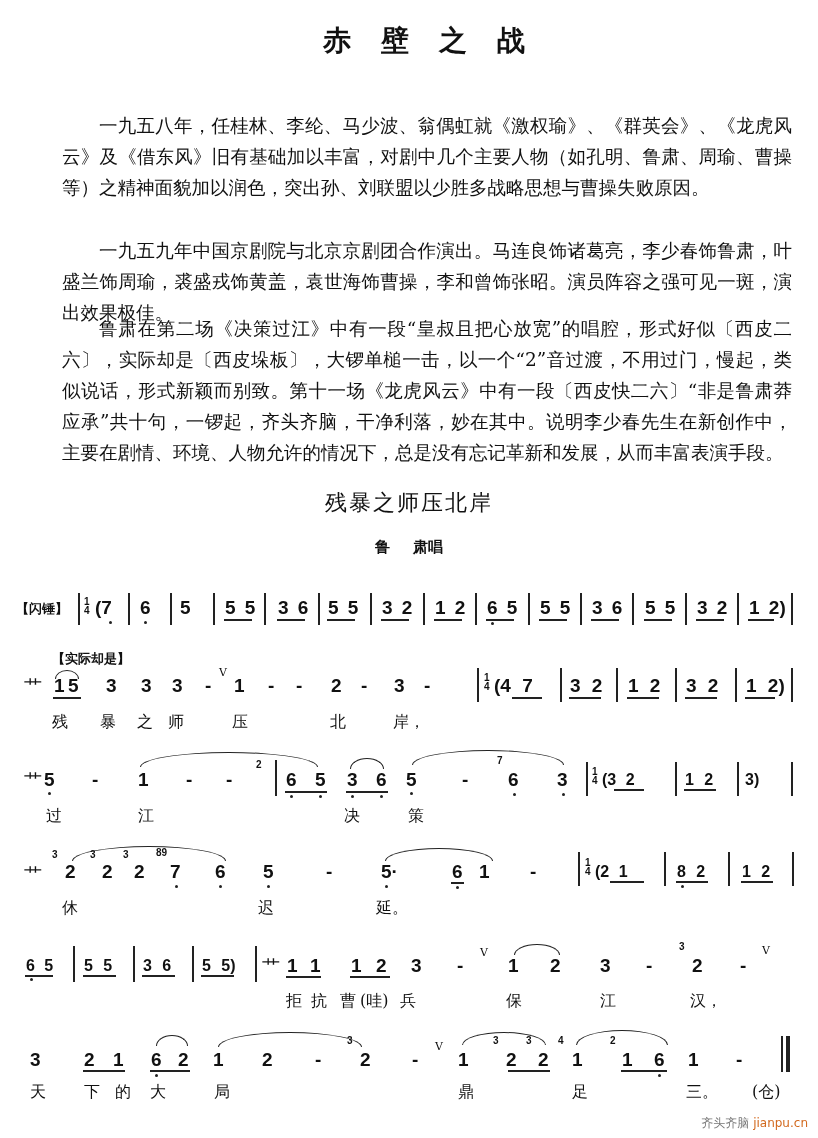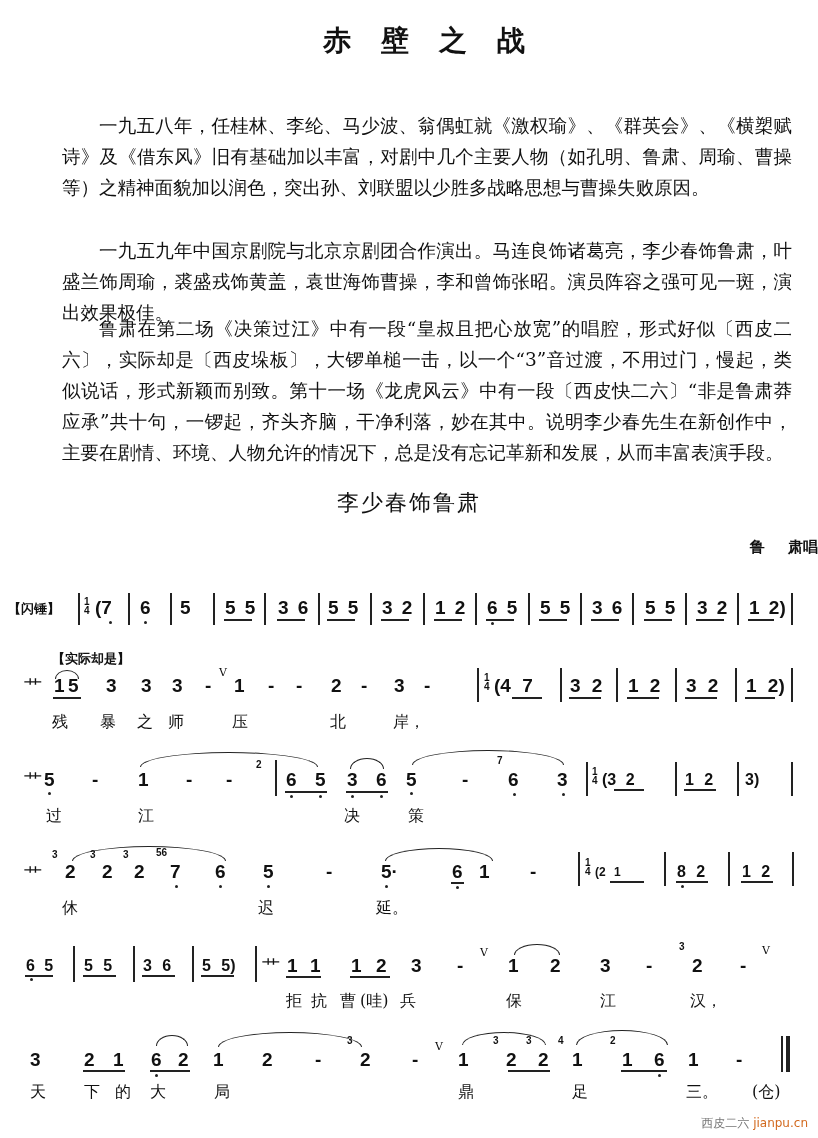--- a/index.html
+++ b/index.html
@@ -1,48 +1,48 @@
 <!DOCTYPE html>
 <html><head>
 <meta charset="utf-8">
 <style>
   html, body { margin: 0; padding: 0; background: #ffffff; }
   body { width: 818px; height: 1138px; position: relative; overflow: hidden; color: #111; font-family: "DejaVu Sans", sans-serif; }
   .abs { position: absolute; white-space: nowrap; }
   .title { left: 0; width: 818px; top: 22px; text-align: center; font-size: 28px; font-weight: bold; letter-spacing: 30px; padding-left: 30px; box-sizing: border-box; margin-left: 15px; }
   .para { position: absolute; left: 62px; width: 730px; font-size: 18.5px; line-height: 31px; text-align: justify; text-indent: 37px; font-family: "DejaVu Serif", serif; }
   .song-title { left: 0; width: 818px; top: 488px; text-align: center; font-size: 22px; font-family: "DejaVu Serif", serif; letter-spacing: 2px; }
-  .singer { left: 0; width: 818px; top: 538px; text-align: right; font-size: 15px; font-weight: bold; word-spacing: 18px; }
+  .singer { left: 0; width: 818px; top: 538px; text-align: center; font-size: 15px; font-weight: bold; word-spacing: 18px; }
   .n { position: absolute; font-family: "Liberation Sans", sans-serif; font-weight: bold; font-size: 19px; line-height: 20px; }
   .ly { position: absolute; font-family: "DejaVu Serif", serif; font-size: 16px; }
   .bar { position: absolute; width: 1.5px; background: #222; }
   .ul { position: absolute; height: 1.5px; background: #222; }
   .dot { position: absolute; width: 3px; height: 3px; border-radius: 50%; background: #222; }
   .slur { position: absolute; border: 1.5px solid #222; border-bottom: none; border-radius: 50% 50% 0 0 / 100% 100% 0 0; }
   .grace { position: absolute; font-family: "Liberation Sans", sans-serif; font-weight: bold; font-size: 10px; line-height: 10px; }
   .small { position: absolute; font-size: 13px; font-weight: bold; }
   .frac { position: absolute; font-family: "Liberation Sans", sans-serif; font-weight: bold; font-size: 10px; line-height: 9px; text-align: center; }
   .watermark { right: 10px; bottom: 6px; font-size: 12px; color: #777; }
   .watermark .site { color: #d2691e; }
 </style>
 </head>
 <body>
 
 <div class="abs title">赤壁之战</div>
 
-<div class="para" style="top:110px;">一九五八年，任桂林、李纶、马少波、翁偶虹就《激权瑜》、《群英会》、《横槊赋诗》及《借东风》旧有基础加以丰富，对剧中几个主要人物（如孔明、鲁肃、周瑜、曹操等）之精神面貌加以润色，突出孙、刘联盟以少胜多战略思想与曹操失败原因。</div>
+<div class="para" style="top:110px;">一九五八年，任桂林、李纶、马少波、翁偶虹就《激权瑜》、《群英会》、《龙虎风云》及《借东风》旧有基础加以丰富，对剧中几个主要人物（如孔明、鲁肃、周瑜、曹操等）之精神面貌加以润色，突出孙、刘联盟以少胜多战略思想与曹操失败原因。</div>
 <div class="para" style="top:235px;">一九五九年中国京剧院与北京京剧团合作演出。马连良饰诸葛亮，李少春饰鲁肃，叶盛兰饰周瑜，裘盛戎饰黄盖，袁世海饰曹操，李和曾饰张昭。演员阵容之强可见一斑，演出效果极佳。</div>
-<div class="para" style="top:313px;">鲁肃在第二场《决策过江》中有一段“皇叔且把心放宽”的唱腔，形式好似〔西皮二六〕，实际却是〔西皮垛板〕，大锣单槌一击，以一个“3”音过渡，不用过门，慢起，类似说话，形式新颖而别致。第十一场《龙虎风云》中有一段〔西皮快二六〕“非是鲁肃莽应承”共十句，一锣起，齐头齐脑，干净利落，妙在其中。说明李少春先生在新创作中，主要在剧情、环境、人物允许的情况下，总是没有忘记革新和发展，从而丰富表演手段。</div>
-
-<div class="abs song-title">李少春饰鲁肃</div>
+<div class="para" style="top:313px;">鲁肃在第二场《决策过江》中有一段“皇叔且把心放宽”的唱腔，形式好似〔西皮二六〕，实际却是〔西皮垛板〕，大锣单槌一击，以一个“2”音过渡，不用过门，慢起，类似说话，形式新颖而别致。第十一场《龙虎风云》中有一段〔西皮快二六〕“非是鲁肃莽应承”共十句，一锣起，齐头齐脑，干净利落，妙在其中。说明李少春先生在新创作中，主要在剧情、环境、人物允许的情况下，总是没有忘记革新和发展，从而丰富表演手段。</div>
+
+<div class="abs song-title">残暴之师压北岸</div>
 <div class="abs singer">鲁  肃唱</div>
 
 <div>
 
-  <div class="abs small" style="left:8px; top:600px;">【闪锤】</div>
+  <div class="abs small" style="left:16px; top:600px;">【闪锤】</div>
   <div class="bar" style="left:78px; top:593px; height:32px;"></div>
   <div class="frac" style="left:84px; top:597px;"><span>1</span><br><span>4</span></div>
   <div class="n" style="left:95px; top:598px;">(7</div>
   <div class="dot" style="left:109px; top:621px;"></div>
   <div class="bar" style="left:128px; top:593px; height:32px;"></div>
   <div class="n" style="left:140px; top:598px;">6</div>
   <div class="dot" style="left:144px; top:621px;"></div>
   <div class="bar" style="left:170px; top:593px; height:32px;"></div>
   <div class="n" style="left:180px; top:598px;">5</div>
   <div class="bar" style="left:213px; top:593px; height:32px;"></div>
@@ -174,39 +174,39 @@
   <div class="ly" style="left:408px; top:806px;">策</div>
 
   <div class="ly" style="left:24px; top:862px; font-size:18px;">艹</div>
   <div class="grace" style="left:52px; top:850px;">3</div>
   <div class="slur" style="left:72px; top:846px; width:152px; height:14px;"></div>
   <div class="n" style="left:65px; top:862px;">2</div>
   <div class="grace" style="left:90px; top:850px;">3</div>
   <div class="n" style="left:102px; top:862px;">2</div>
   <div class="grace" style="left:123px; top:850px;">3</div>
   <div class="n" style="left:134px; top:862px;">2</div>
-  <div class="grace" style="left:156px; top:848px;">56</div>
+  <div class="grace" style="left:156px; top:848px;">89</div>
   <div class="n" style="left:170px; top:862px;">7</div>
   <div class="dot" style="left:175px; top:885px;"></div>
   <div class="n" style="left:215px; top:862px;">6</div>
   <div class="dot" style="left:219px; top:885px;"></div>
   <div class="n" style="left:263px; top:862px;">5</div>
   <div class="dot" style="left:267px; top:885px;"></div>
   <div class="n" style="left:326px; top:862px;">-</div>
   <div class="slur" style="left:385px; top:848px; width:106px; height:12px;"></div>
   <div class="n" style="left:381px; top:862px;">5·</div>
   <div class="dot" style="left:385px; top:885px;"></div>
   <div class="n" style="left:452px; top:862px;">6</div>
   <div class="ul" style="left:451px; top:882px; width:13px;"></div>
   <div class="dot" style="left:456px; top:886px;"></div>
   <div class="n" style="left:479px; top:862px;">1</div>
   <div class="n" style="left:530px; top:862px;">-</div>
   <div class="bar" style="left:578px; top:852px; height:34px;"></div>
   <div class="frac" style="left:585px; top:858px;"><span>1</span><br><span>4</span></div>
-  <div class="n" style="left:595px; top:862px; word-spacing:5px; font-size:12px;">(2 1</div>
+  <div class="n" style="left:595px; top:862px; word-spacing:5px; font-size:16px;">(2 1</div>
   <div class="ul" style="left:610px; top:881px; width:34px;"></div>
   <div class="bar" style="left:664px; top:852px; height:34px;"></div>
   <div class="n" style="left:677px; top:862px; word-spacing:6px; font-size:16px;">8 2</div>
   <div class="ul" style="left:676px; top:881px; width:32px;"></div>
   <div class="dot" style="left:681px; top:885px;"></div>
   <div class="bar" style="left:728px; top:852px; height:34px;"></div>
   <div class="n" style="left:742px; top:862px; word-spacing:6px; font-size:16px;">1 2</div>
   <div class="ul" style="left:741px; top:881px; width:32px;"></div>
   <div class="bar" style="left:792px; top:852px; height:34px;"></div>
 
@@ -298,15 +298,15 @@
   <div class="ly" style="left:115px; top:1082px;">的</div>
   <div class="ly" style="left:150px; top:1082px;">大</div>
   <div class="ly" style="left:214px; top:1082px;">局</div>
   <div class="ly" style="left:458px; top:1082px;">鼎</div>
   <div class="ly" style="left:572px; top:1082px;">足</div>
   <div class="ly" style="left:686px; top:1082px;">三。</div>
   <div class="ly" style="left:752px; top:1082px;">(仓)</div>
 </div>
 
 <div class="abs watermark">
-  <span>西皮二六</span>
+  <span>齐头齐脑</span>
   <span class="site">jianpu.cn</span>
 </div>
 
 </body></html>

